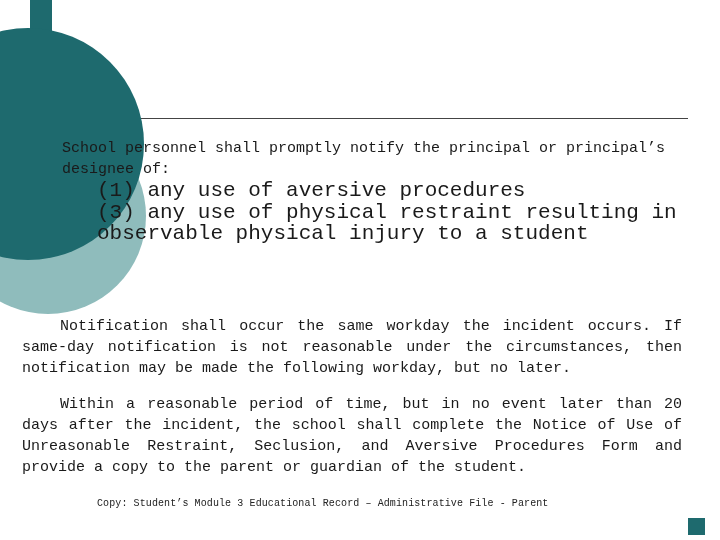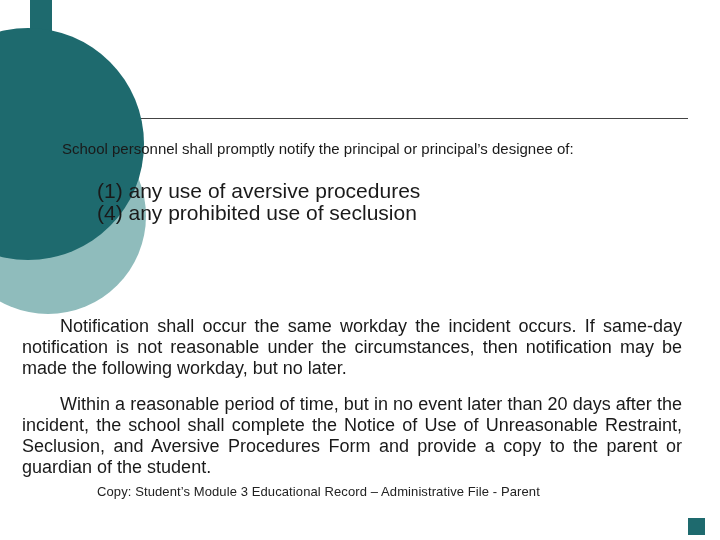--- a/index.html
+++ b/index.html
@@ -62,20 +62,21 @@
     top: 118px;
     width: 588px;
     height: 1px;
     background: #444444;
   }
   
   .text-layer {
     position: absolute;
     inset: 0;
     z-index: 3;
+    font-family: Liberation Mono, monospace;
   }
   .intro {
     position: absolute;
     left: 62px;
     top: 138px;
     width: 620px;
     font-size: 15px;
     line-height: 21px;
   }
   .num-list {
@@ -86,34 +87,34 @@
     font-size: 21px;
     line-height: 21.5px;
   }
   .num-list .list-item {
     margin: 0;
   }
   .body-para {
     position: absolute;
     left: 22px;
     width: 660px;
-    font-size: 18px;
+    font-size: 15px;
     line-height: 21px;
     text-align: justify;
     text-indent: 38px;
     margin: 0;
   }
   .para-1 { top: 316px; }
   .para-2 { top: 394px; }
   .footer-note {
     position: absolute;
     left: 97px;
-    top: 485px;
+    top: 497px;
     width: 560px;
-    font-size: 13px;
+    font-size: 10px;
     line-height: 14px;
     color: #222222;
     letter-spacing: 0.1px;
   }
 </style>
 </head>
 <body>
 
 <div class="slide">
 
@@ -122,21 +123,21 @@
   <div class="deco-bar"></div>
   <div class="deco-square"></div>
   <div class="title-rule"></div>
 
   <div class="text-layer">
 
     <div class="intro">School personnel shall promptly notify the principal or principal’s designee of:</div>
 
     <div class="num-list">
       <div class="list-item">(1) any use of aversive procedures</div>
-      <div class="list-item">(4) any prohibited use of seclusion</div>
+      <div class="list-item">(3) any use of physical restraint resulting in observable physical injury to a student</div>
     </div>
 
     <p class="body-para para-1">Notification shall occur the same workday the incident occurs.  If same-day notification is not reasonable under the circumstances, then notification may be made the following workday, but no later.</p>
 
     <p class="body-para para-2">Within a reasonable period of time, but in no event later than 20 days after the incident, the school shall complete the Notice of Use of Unreasonable Restraint, Seclusion, and Aversive Procedures Form and provide a copy to the parent or guardian of the student.</p>
 
     <div class="footer-note">Copy: Student’s Module 3 Educational Record – Administrative File - Parent</div>
 
   </div>
 </div>

